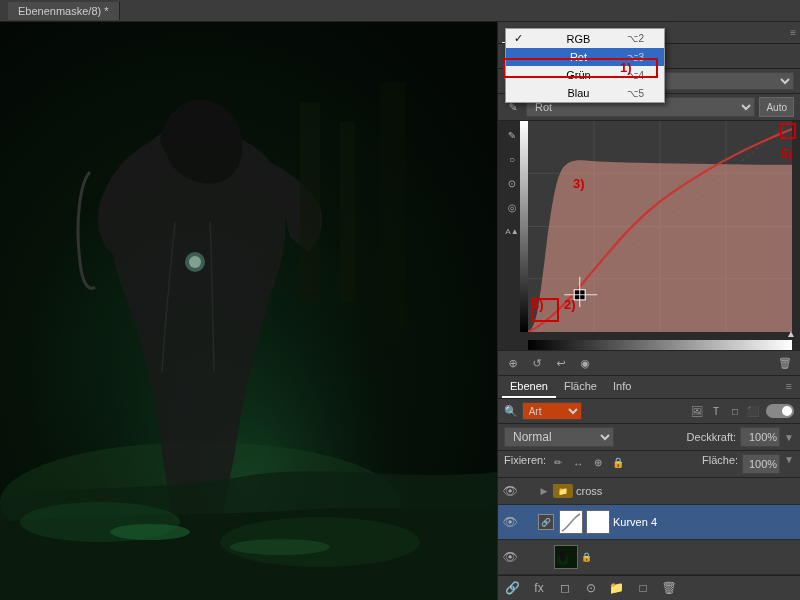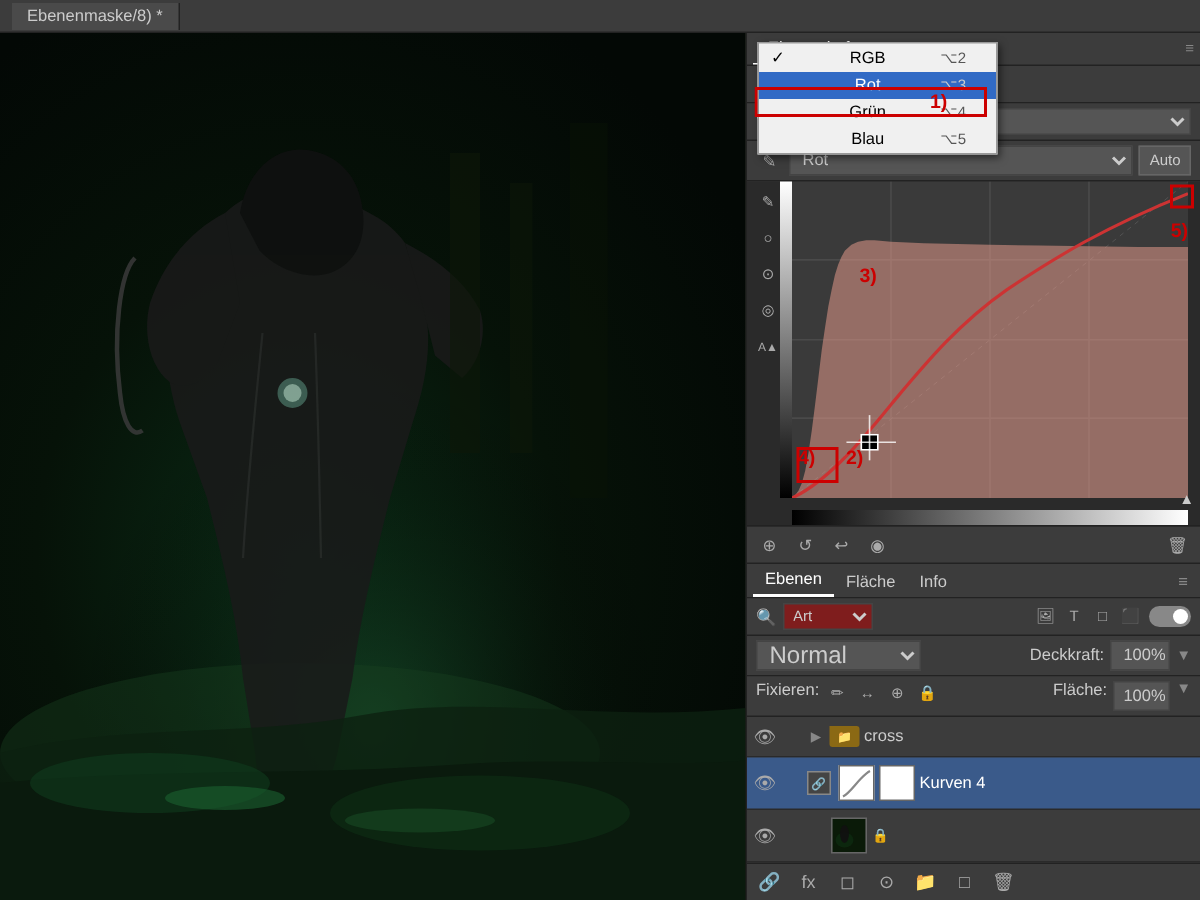--- a/index.html
+++ b/index.html
@@ -267,21 +267,20 @@
       display: flex;
       flex-direction: column;
       background: #3c3c3c;
       overflow: hidden;
     }
     .layers-tabs {
       display: flex;
       background: #3c3c3c;
       border-bottom: 1px solid #222;
       padding: 0 4px;
-      align-items: flex-end;
     }
     .layers-tab {
       padding: 4px 8px;
       font-size: 11px;
       cursor: pointer;
       color: #ccc;
     }
     .layers-tab.active {
       color: #fff;
       border-bottom: 2px solid #fff;
@@ -301,21 +300,21 @@
       display: flex;
       align-items: center;
       gap: 4px;
     }
     .search-icon-sm {
       color: #aaa;
       font-size: 11px;
     }
     .filter-select {
       height: 18px;
-      background: #7f1d1d;
+      background: #c2410c;
       border: 1px solid #444;
       color: #ccc;
       font-size: 10px;
       padding: 0 2px;
       width: 60px;
     }
     .filter-icons {
       display: flex;
       gap: 3px;
       margin-left: auto;
@@ -357,21 +356,21 @@
       background: #3c3c3c;
       border-bottom: 1px solid #222;
       gap: 4px;
     }
     .blend-select {
       width: 110px;
       height: 20px;
       background: #555;
       border: 1px solid #444;
       color: #ccc;
-      font-size: 16px;
+      font-size: 12px;
       padding: 0 4px;
     }
     .opacity-label {
       margin-left: auto;
       font-size: 11px;
       color: #ccc;
     }
     .small-select {
       width: 40px;
       height: 20px;

